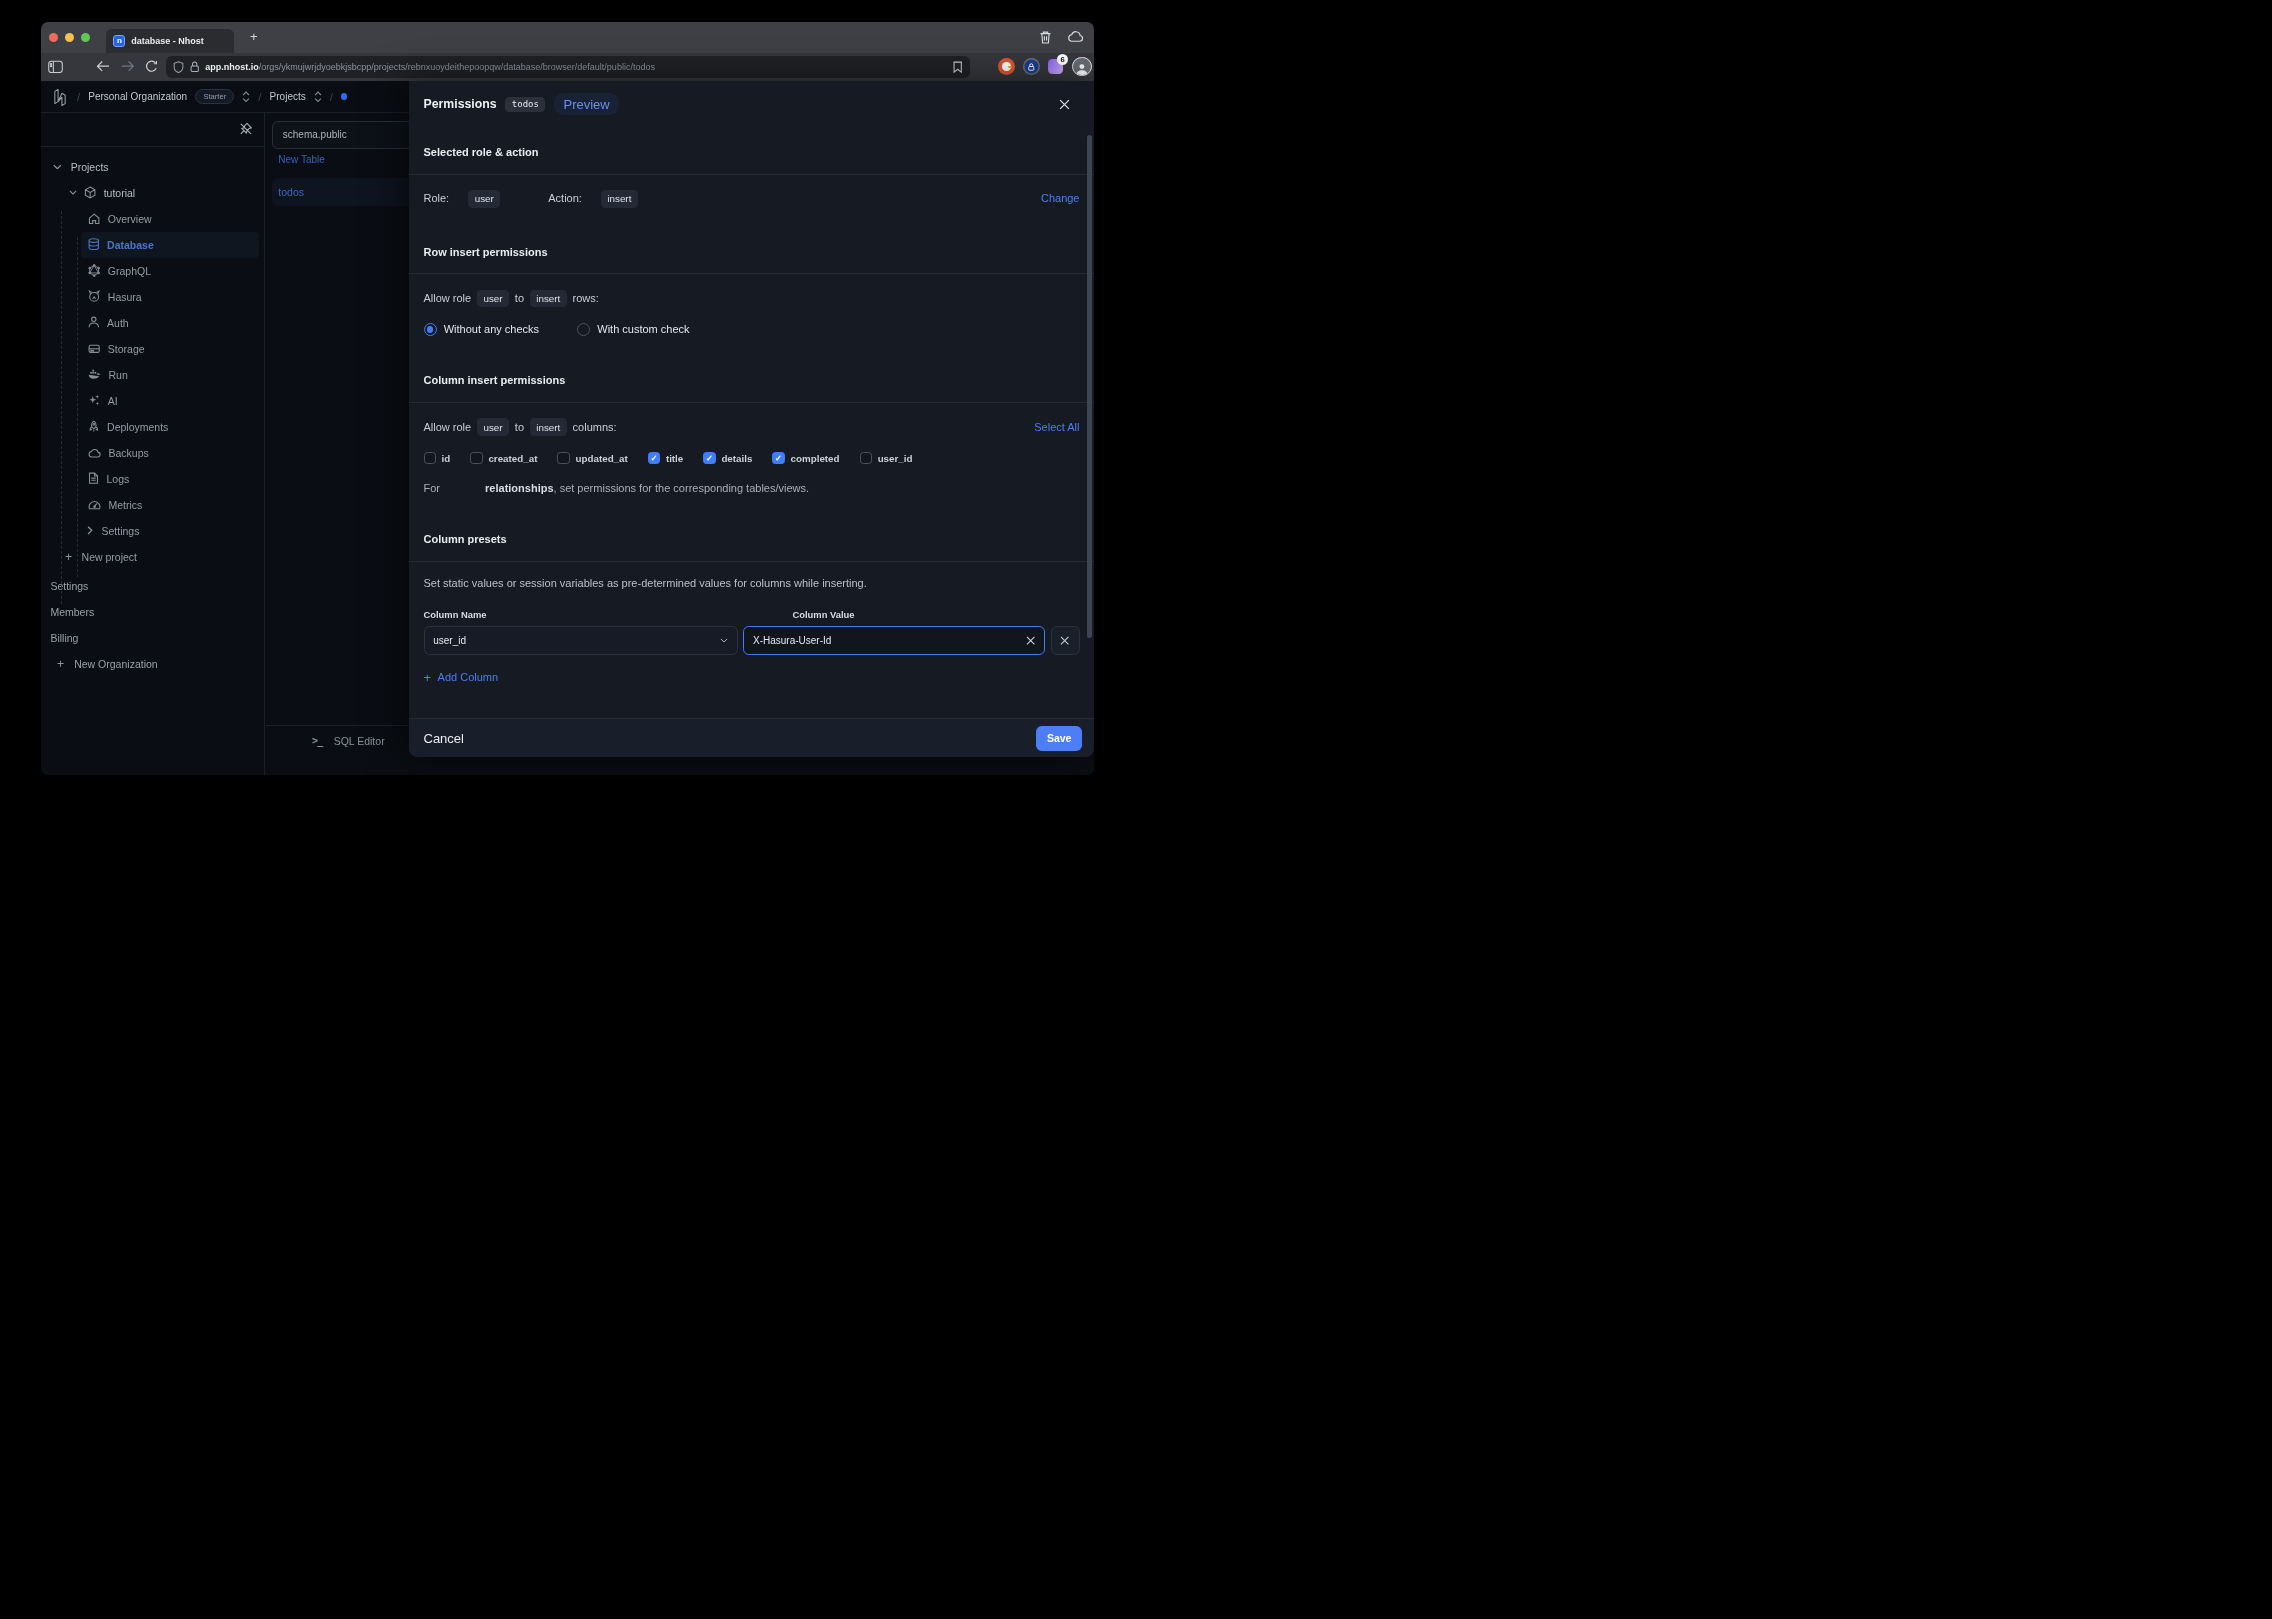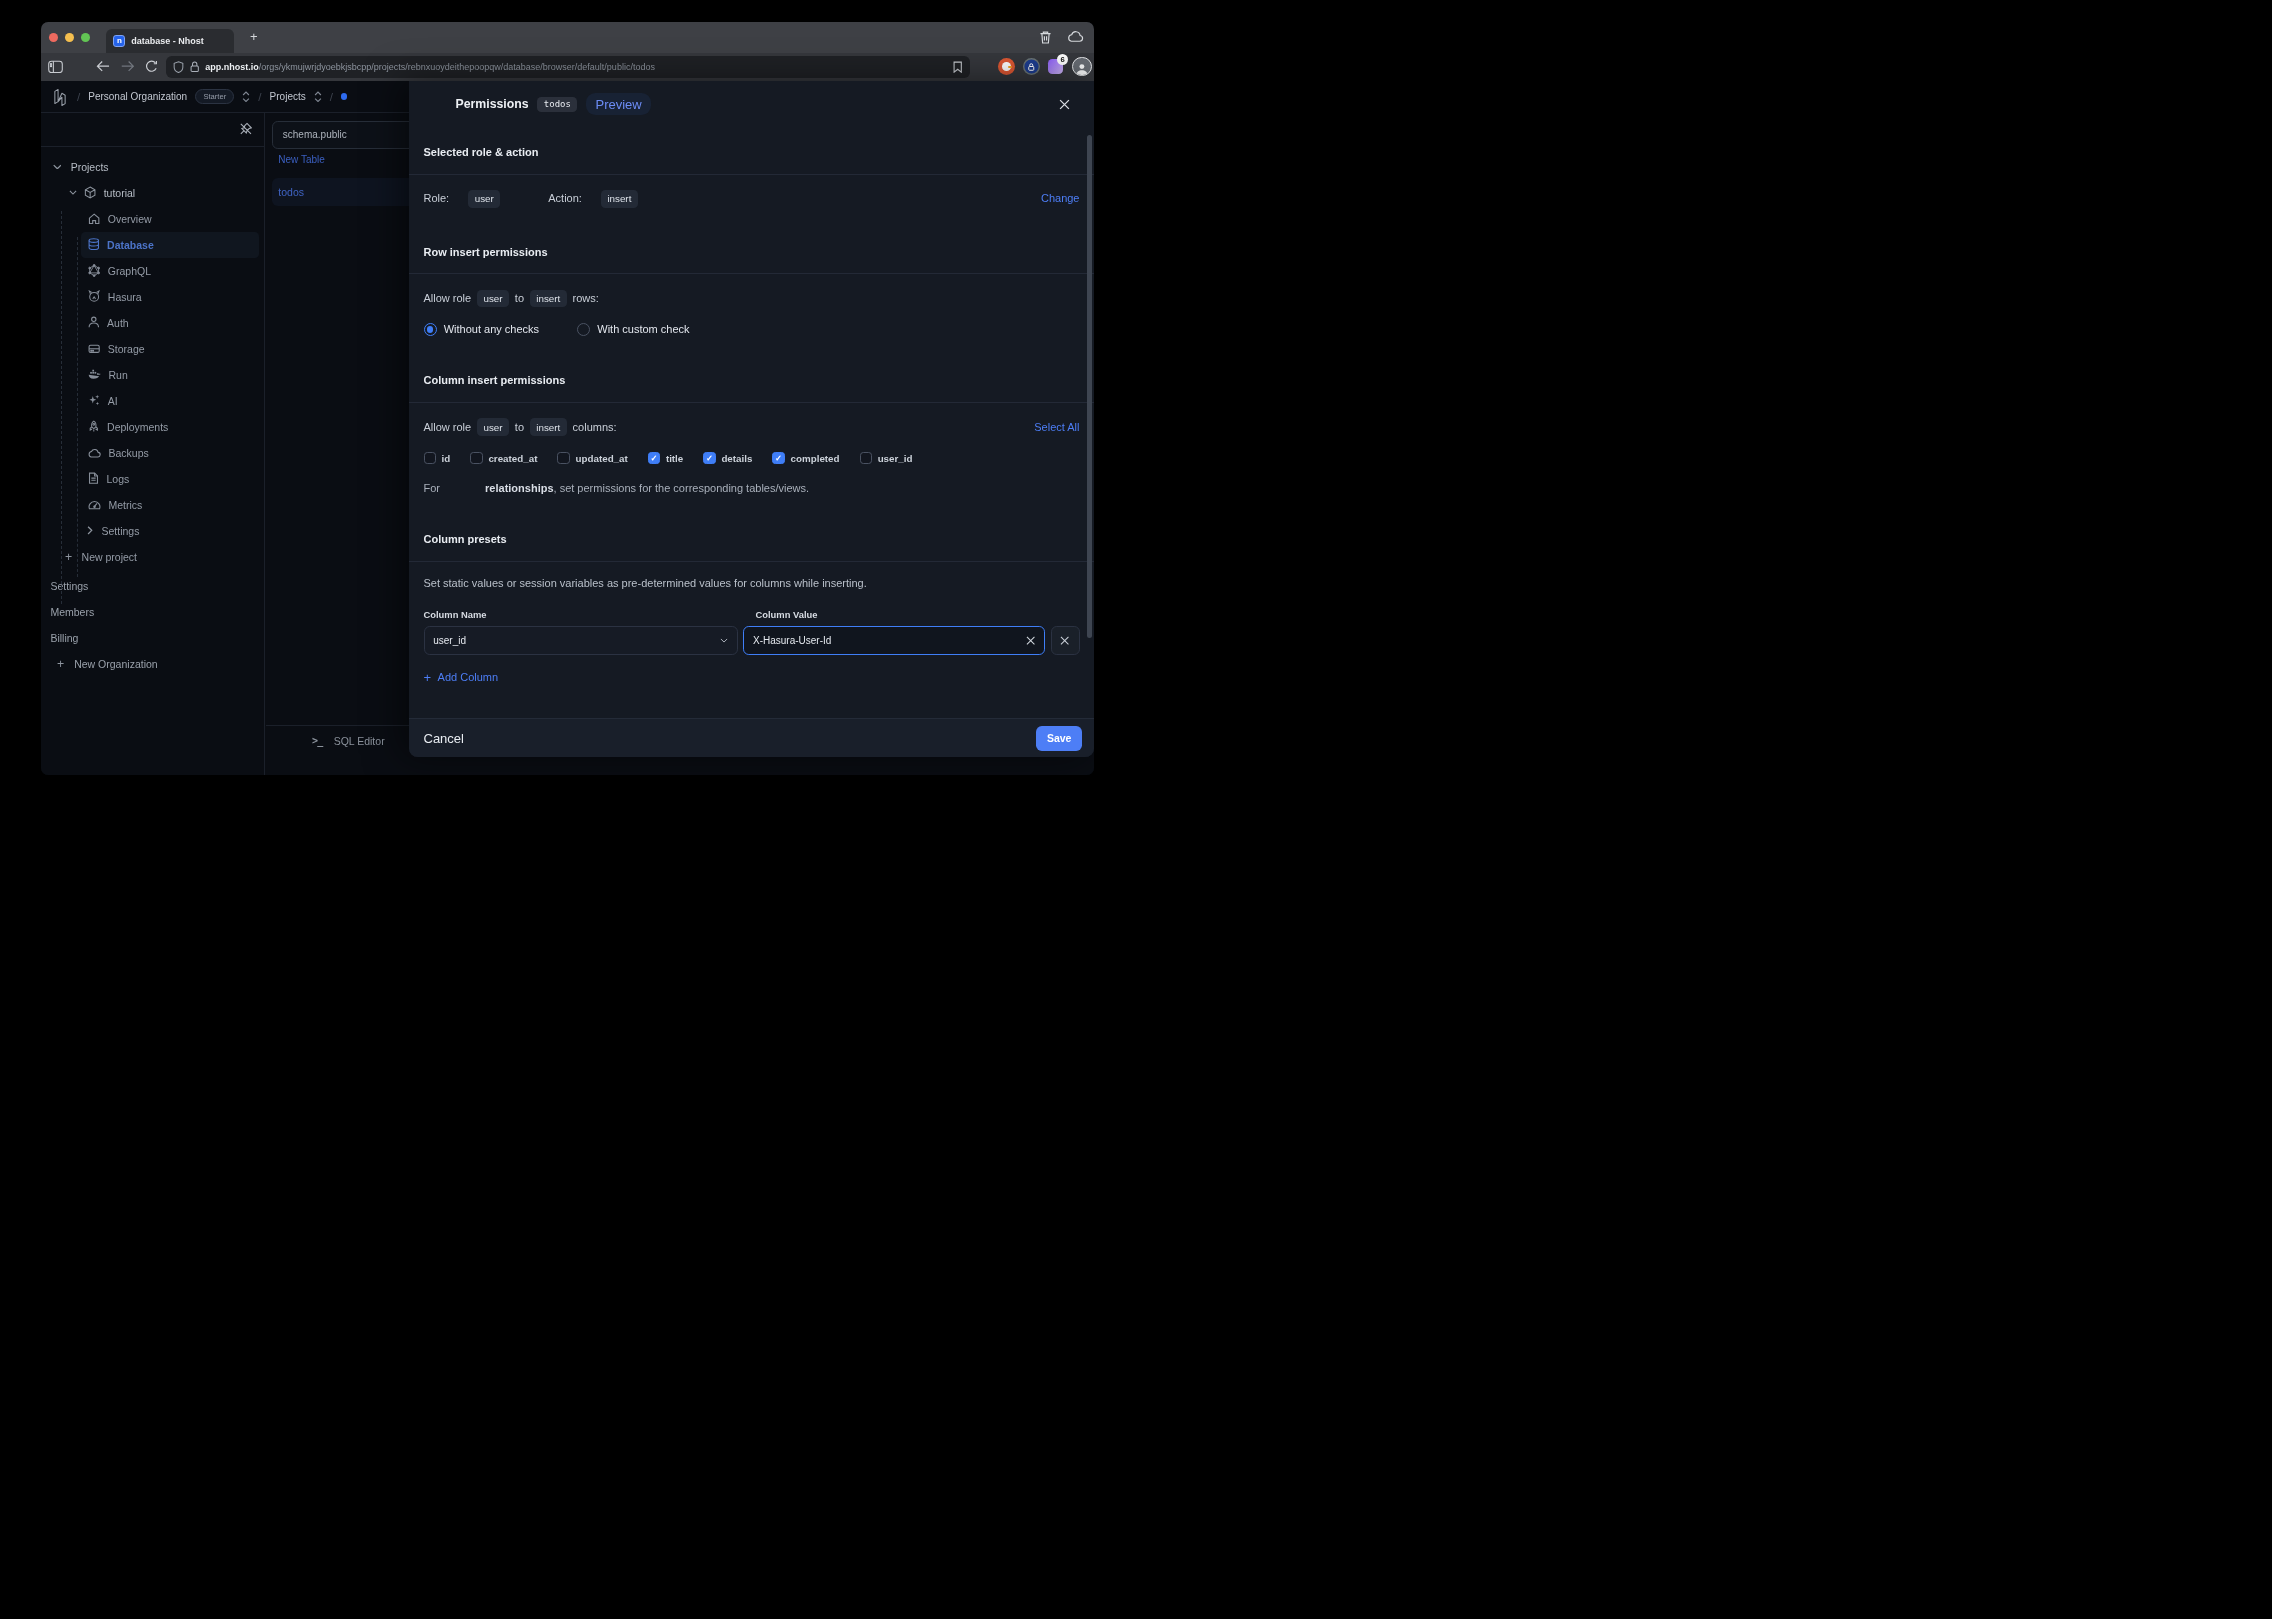--- a/index.html
+++ b/index.html
@@ -62,21 +62,21 @@
 
   .midcol { position:absolute; left:225px; top:32px; right:0; bottom:0; }
   .schemabox { position:absolute; left:5.8px; top:8px; width:152px; height:27.5px; border:0.7px solid #272e39; border-radius:5.8px; background:#0d1118; display:flex; align-items:center; padding-left:10px; color:#aeb4bd; font-size:10px; }
   .newtable-link { position:absolute; left:12.3px; top:41px; height:22px; display:flex; align-items:flex-start; color:#3b5fc0; font-size:10px; }
   .todos-row { position:absolute; left:5.8px; top:65px; width:152px; height:27.5px; border-radius:5.8px; background:#0e1420; display:flex; align-items:center; padding-left:6.5px; color:#3f63c2; font-size:10.5px; }
   .sqlbar { position:absolute; left:0; right:0; bottom:19.6px; height:30px; border-top:0.7px solid #1b202a; display:flex; align-items:center; padding-left:46px; gap:11px; color:#8b929c; font-size:10.5px; }
   .term-glyph { font-family:"DejaVu Sans Mono",monospace; font-size:10px; font-weight:700; color:#8b929c; letter-spacing:-0.7px; }
 
   
   .drawer { position:absolute; left:368px; top:0; right:0; bottom:18px; background:#151a23; border-radius:0 0 8.7px 8.7px; box-shadow:-7.2px 0 36px rgba(0,0,0,.5); overflow:hidden; }
-  .d-header { height:46px; display:flex; align-items:center; padding:0 14.5px; gap:8.7px;margin-left:32px; }
+  .d-header { height:46px; display:flex; align-items:center; padding:0 14.5px; gap:8.7px; }
   .d-title { color:#eef1f5; font-size:12.3px; font-weight:700; }
   .table-chip { font-family:"DejaVu Sans Mono",monospace; font-size:9px; background:#2b303b; color:#e8ebf0; padding:2.5px 6.5px; border-radius:4.3px; }
   .preview-badge { background:#182234; color:#6c8cf5; font-size:13px; padding:3.3px 9.4px; border-radius:9.4px; }
   .close-x { margin-left:auto; margin-right:10px; }
   .hr { height:0.7px; background:#232936; }
   .sec-head { padding:19px 14.5px 14.5px; font-size:11px; font-weight:700; color:#e9edf2; line-height:13px; }
   .sec-body { padding:16px 14.5px 19px; font-size:11px; color:#c9cfd8; line-height:13px; }
   .inline-row { display:flex; align-items:center; }
   .chip { background:#232a36; color:#dde2e9; border-radius:4.3px; padding:2.2px 6.5px; font-size:9.8px; }
   .link { color:#4d7ef6; font-size:11px; }
@@ -87,21 +87,21 @@
   .radio.selected .radio-dot { border-color:#3f7ef7; }
   .radio.selected .radio-dot:after { content:""; width:6.5px; height:6.5px; border-radius:50%; background:#3f7ef7; }
   .checks { display:flex; align-items:center; gap:20px; margin-top:16px; }
   .check { display:flex; align-items:center; gap:5.8px; font-size:9.8px; color:#ccd2da; font-weight:600; }
   .box { width:12.3px; height:12.3px; border-radius:3.3px; border:1.1px solid #4a5262; background:#12161f; display:flex; align-items:center; justify-content:center; color:transparent; font-size:8.3px; }
   .box.checked { background:#3f7ef7; border-color:#3f7ef7; color:#fff; }
   .note { margin-top:17.4px; color:#a9b0bb; }
   .note b { color:#d9dee6;margin-left:42px; }
   .desc { color:#b9c0ca; }
   .preset-labels { display:flex; margin-top:17.4px; font-size:9.4px; font-weight:600; color:#d7dce3; }
-  .preset-labels .l1 { width:332px; }
+  .preset-labels .l1 { width:369px; }
   .preset-row { display:flex; align-items:center; gap:5.8px; margin-top:5.8px; }
   .sel-box { width:314px; height:29px; border:0.7px solid #2b3242; border-radius:5.8px; background:#161b25; display:flex; align-items:center; padding:0 8.7px; color:#e5e9ef; font-size:10px; }
   .val-box { flex:1; height:29px; border:1.1px solid #3f7ef7; border-radius:5.8px; background:#10151e; display:flex; align-items:center; padding:0 8.7px; color:#e5e9ef; font-size:10px; }
   .icon-btn { width:29px; height:29px; border:0.7px solid #2b3242; border-radius:5.8px; background:#1a2029; display:flex; align-items:center; justify-content:center; }
   .addcol { display:flex; align-items:center; gap:6.5px; margin-top:16px; color:#4d7ef6; font-size:11px; }
   .addcol .plus { font-size:13px; font-weight:400; }
   .d-footer { position:absolute; left:0; right:0; bottom:0; height:39px; background:#191f2a; border-top:0.7px solid #242b38; display:flex; align-items:center; padding:0 11.6px 0 14.5px; z-index:5; }
   .cancel-btn { color:#e9edf2; font-size:13px; }
   .save-btn { margin-left:auto; background:#4d7ef6; color:#fff; font-size:10.5px; font-weight:600; border:none; border-radius:5.8px; padding:6.5px 11px; }
   .scroll-thumb { position:absolute; right:2.2px; top:54px; width:5px; height:503px; border-radius:2.9px; background:#3e4551; z-index:6; }

